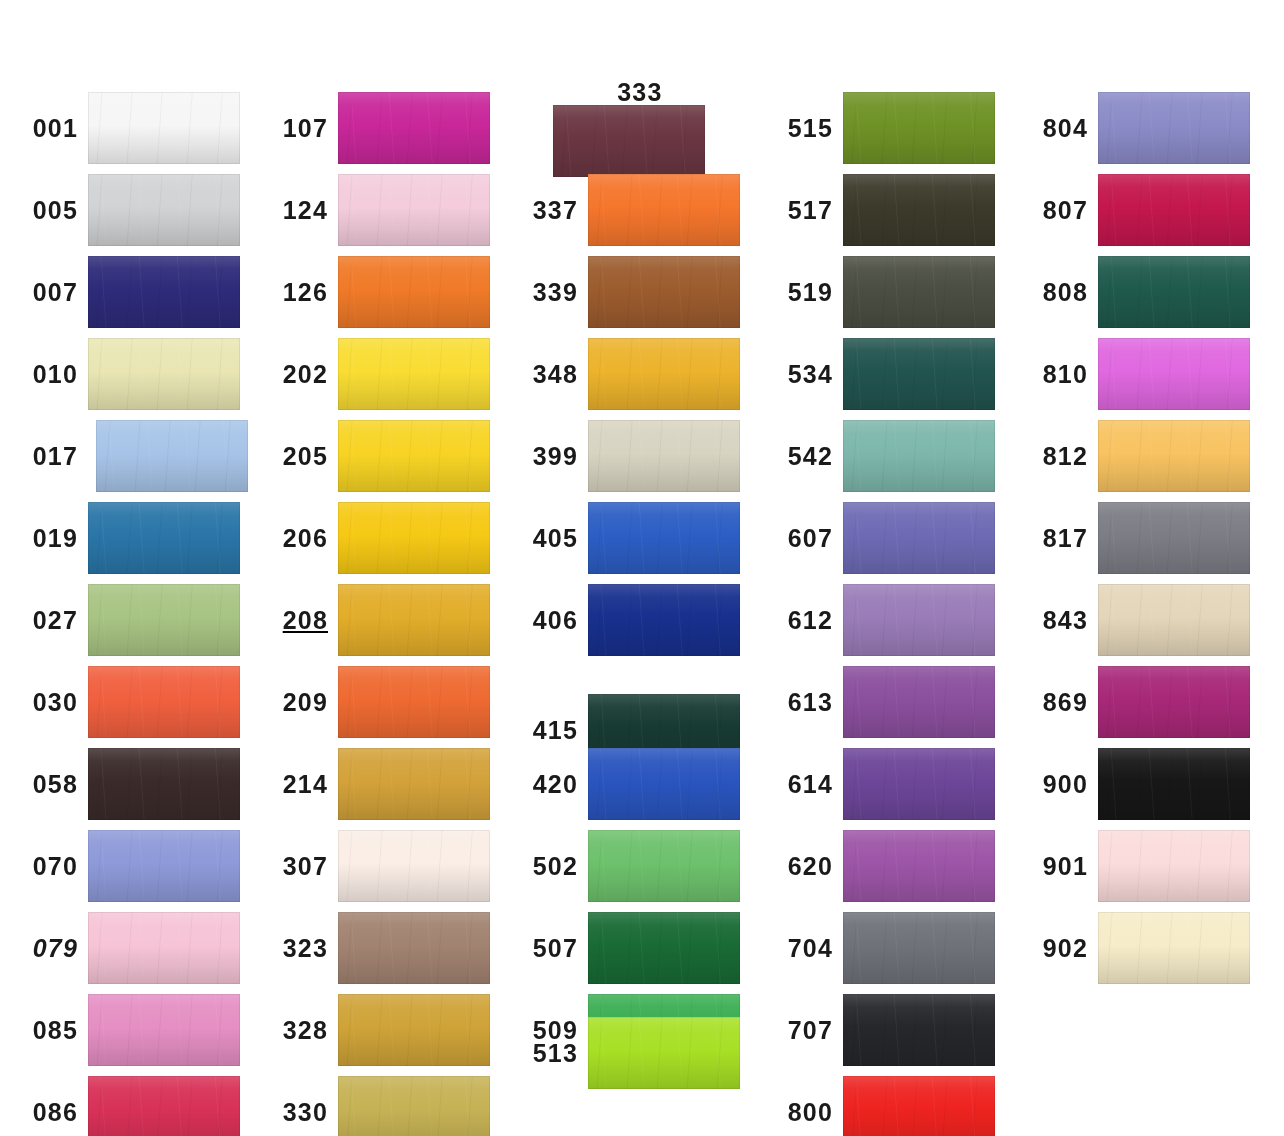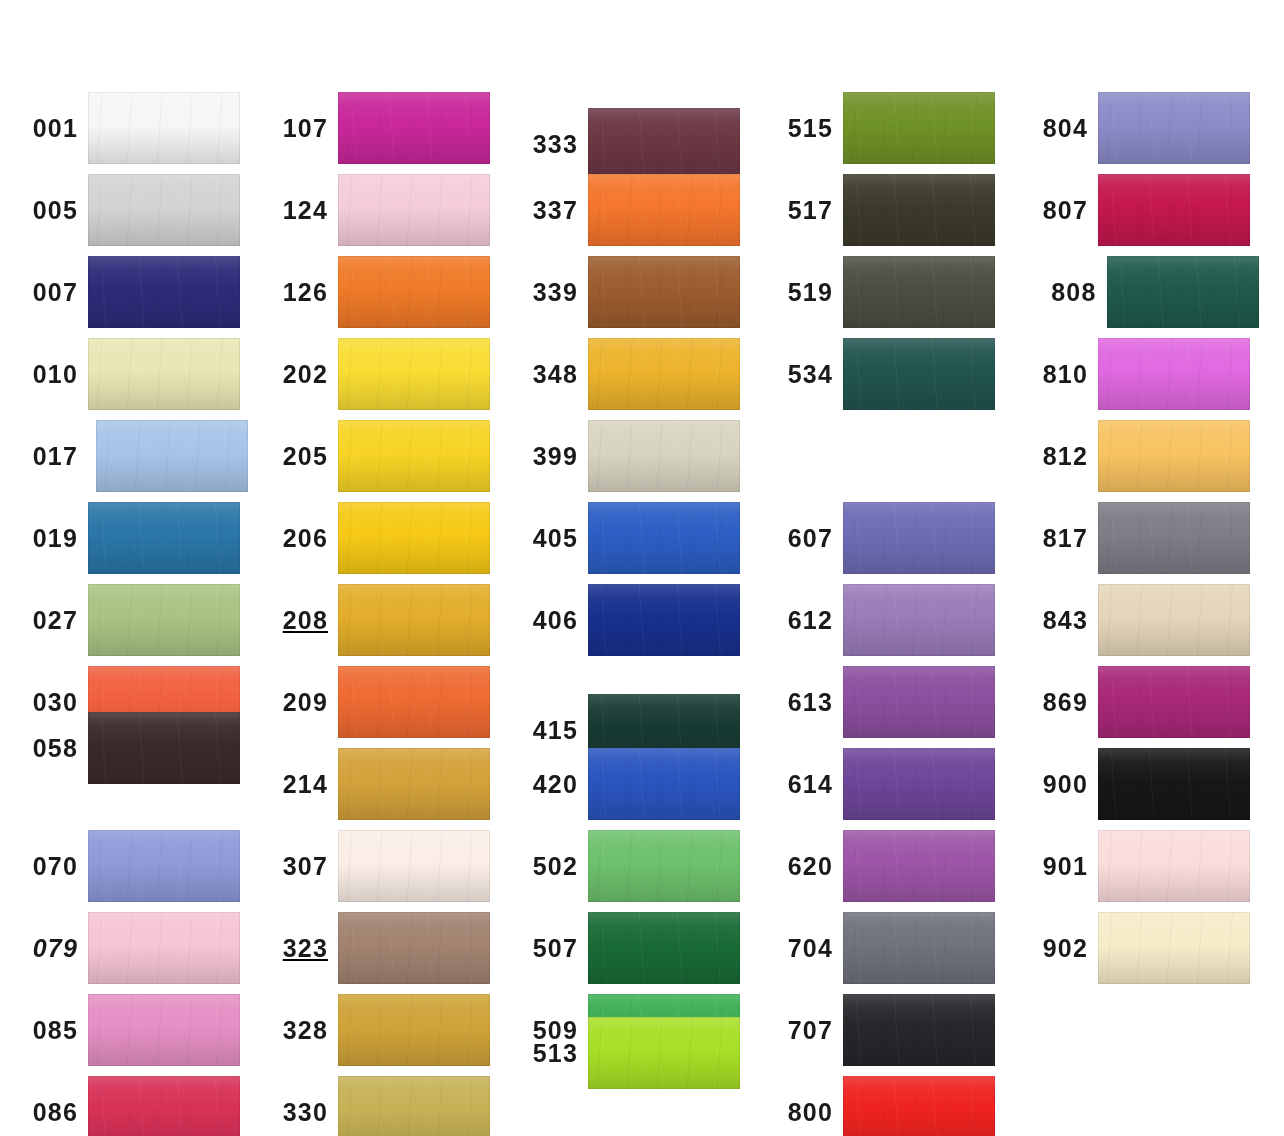--- a/index.html
+++ b/index.html
@@ -161,21 +161,21 @@
       </div>
       <div class="swatch-row" style="top: 626px;">
         <div class="swatch-code">030</div>
         <div class="swatch-chip" style="width: 152px; height: 72px;">
           <div class="base" style="background: rgb(241, 96, 63);"></div>
           <div class="thread"></div>
           <div class="shade"></div>
           <div class="edge"></div>
         </div>
       </div>
-      <div class="swatch-row" style="top: 672px;">
+      <div class="swatch-row" style="top: 708px;">
         <div class="swatch-code">058</div>
         <div class="swatch-chip" style="width: 152px; height: 72px;">
           <div class="base" style="background: rgb(58, 43, 42);"></div>
           <div class="thread"></div>
           <div class="shade"></div>
           <div class="edge"></div>
         </div>
       </div>
       <div class="swatch-row" style="top: 790px;">
         <div class="swatch-code">070</div>
@@ -298,21 +298,21 @@
       </div>
       <div class="swatch-row" style="top: 790px;">
         <div class="swatch-code">307</div>
         <div class="swatch-chip" style="width: 152px; height: 72px;">
           <div class="base" style="background: rgb(250, 238, 230);"></div>
           <div class="thread"></div>
           <div class="shade"></div>
           <div class="edge"></div>
         </div>
       </div>
-      <div class="swatch-row" style="top: 872px; text-decoration: underline;">
+      <div class="swatch-row" style="top: 872px;">
         <div class="swatch-code">323</div>
         <div class="swatch-chip" style="width: 152px; height: 72px;">
           <div class="base" style="background: rgb(162, 131, 113);"></div>
           <div class="thread"></div>
           <div class="shade"></div>
           <div class="edge"></div>
         </div>
       </div>
       <div class="swatch-row" style="top: 954px;">
         <div class="swatch-code">328</div>
@@ -327,21 +327,21 @@
         <div class="swatch-code">330</div>
         <div class="swatch-chip" style="width: 152px; height: 72px;">
           <div class="base" style="background: rgb(198, 178, 85);"></div>
           <div class="thread"></div>
           <div class="shade"></div>
           <div class="edge"></div>
         </div>
       </div>
     </div>
     <div class="column" style="left: 500px;">
-      <div class="swatch-row" style="top: 68px;">
+      <div class="swatch-row" style="top: 40px; flex-direction: column;">
         <div class="swatch-code">333</div>
         <div class="swatch-chip" style="width: 152px; height: 72px;">
           <div class="base" style="background: rgb(106, 54, 66);"></div>
           <div class="thread"></div>
           <div class="shade"></div>
           <div class="edge"></div>
         </div>
       </div>
       <div class="swatch-row" style="top: 134px;">
         <div class="swatch-code">337</div>
@@ -482,20 +482,29 @@
       </div>
       <div class="swatch-row" style="top: 298px;">
         <div class="swatch-code">534</div>
         <div class="swatch-chip" style="width: 152px; height: 72px;">
           <div class="base" style="background: rgb(34, 84, 79);"></div>
           <div class="thread"></div>
           <div class="shade"></div>
           <div class="edge"></div>
         </div>
       </div>
+      <div class="swatch-row" style="top: 380px;">
+        <div class="swatch-code">542</div>
+        <div class="swatch-chip" style="width: 152px; height: 72px;">
+          <div class="base" style="background: rgb(125, 183, 171);"></div>
+          <div class="thread"></div>
+          <div class="shade"></div>
+          <div class="edge"></div>
+        </div>
+      </div>
       <div class="swatch-row" style="top: 462px;">
         <div class="swatch-code">607</div>
         <div class="swatch-chip" style="width: 152px; height: 72px;">
           <div class="base" style="background: rgb(110, 107, 181);"></div>
           <div class="thread"></div>
           <div class="shade"></div>
           <div class="edge"></div>
         </div>
       </div>
       <div class="swatch-row" style="top: 544px;">
@@ -574,21 +583,21 @@
       </div>
       <div class="swatch-row" style="top: 134px;">
         <div class="swatch-code">807</div>
         <div class="swatch-chip" style="width: 152px; height: 72px;">
           <div class="base" style="background: rgb(196, 23, 78);"></div>
           <div class="thread"></div>
           <div class="shade"></div>
           <div class="edge"></div>
         </div>
       </div>
-      <div class="swatch-row" style="top: 216px; justify-content: center;">
+      <div class="swatch-row" style="top: 216px;">
         <div class="swatch-code">808</div>
         <div class="swatch-chip" style="width: 152px; height: 72px;">
           <div class="base" style="background: rgb(31, 90, 76);"></div>
           <div class="thread"></div>
           <div class="shade"></div>
           <div class="edge"></div>
         </div>
       </div>
       <div class="swatch-row" style="top: 298px;">
         <div class="swatch-code">810</div>

